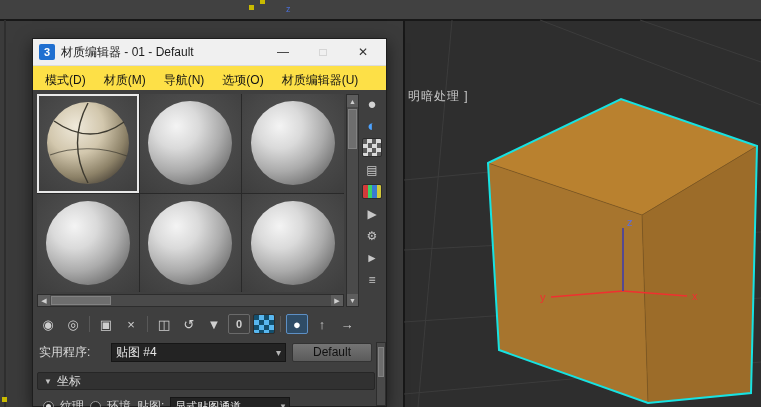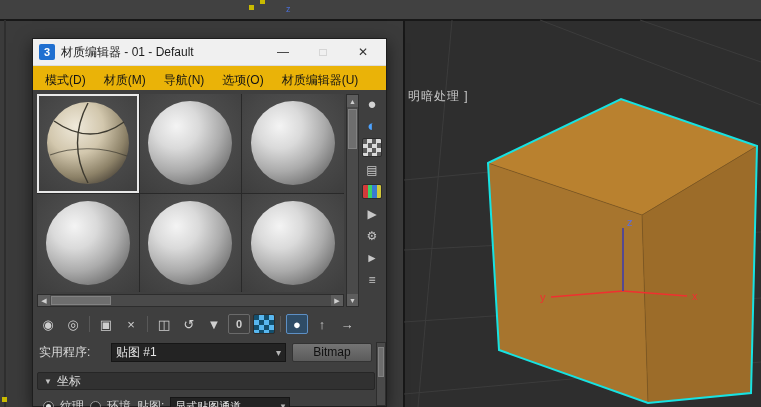--- a/index.html
+++ b/index.html
@@ -13,21 +13,21 @@
   .window{position:absolute;left:32px;top:38px;width:355px;height:369px;background:#3f3f3f;
           border:1px solid #1d1d1d;box-shadow:0 5px 16px rgba(0,0,0,.55)}
   .titlebar{height:26px;background:#f0f0f0;display:flex;align-items:center;padding:0 6px;gap:6px}
   .logo{width:16px;height:16px;background:#1f6fd0;color:#fff;font-weight:bold;font-size:11px;
         display:flex;align-items:center;justify-content:center;border-radius:2px;flex:0 0 auto}
   .title{font-size:12px;color:#1c1c1c;white-space:nowrap}
   .tb-spacer{flex:1}
   .tb-btn{width:34px;height:22px;display:flex;align-items:center;justify-content:center;
           font-size:12px;color:#333;cursor:default}
   .tb-btn.max{color:#bdbdbd}
-  .menubar{height:30px;background:#eab308;border-top:1px solid #dcdcdc;display:flex;align-items:center;
+  .menubar{height:30px;background:#fde047;border-top:1px solid #dcdcdc;display:flex;align-items:center;
            padding:0 4px;gap:2px;border-bottom:1px solid #2a2a2a}
   .menu-item{font-size:12px;color:#141414;padding:2px 8px;white-space:nowrap}
   .wbody{position:absolute;left:0;right:0;top:51px;bottom:0;background:#3f3f3f}
 
   
   .samples{position:absolute;left:4px;top:4px;width:307px;height:198px;background:#292929;
            box-shadow:inset 0 0 0 1px #262626;display:grid;
            grid-template-columns:repeat(3,1fr);grid-template-rows:repeat(2,1fr);gap:1px}
   .slot{background:radial-gradient(circle at 50% 42%,#565656 0%,#474747 62%,#3d3d3d 100%);
         display:flex;align-items:center;justify-content:center;position:relative}
@@ -242,24 +242,24 @@
         <div class="tbtn bluechk">▦</div>
         <div class="tsep"></div>
         <div class="tbtn active">●</div>
         <div class="tbtn">↑</div>
         <div class="tbtn">→</div>
       </div>
 
       <div class="diffrow">
         <span class="difflabel">实用程序:</span>
         <div class="mapdrop">
-          <span>贴图 #1</span>
+          <span>贴图 #4</span>
           <span class="dd-arrow">▾</span>
         </div>
-        <div class="bitmapbtn">Bitmap</div>
+        <div class="bitmapbtn">Default</div>
       </div>
 
       <div class="rollout">
         <span class="roll-arrow">▼</span>
         <span>坐标</span>
       </div>
 
       <div class="coordsrow">
         <span class="radio sel"></span>
         <span>纹理</span>

